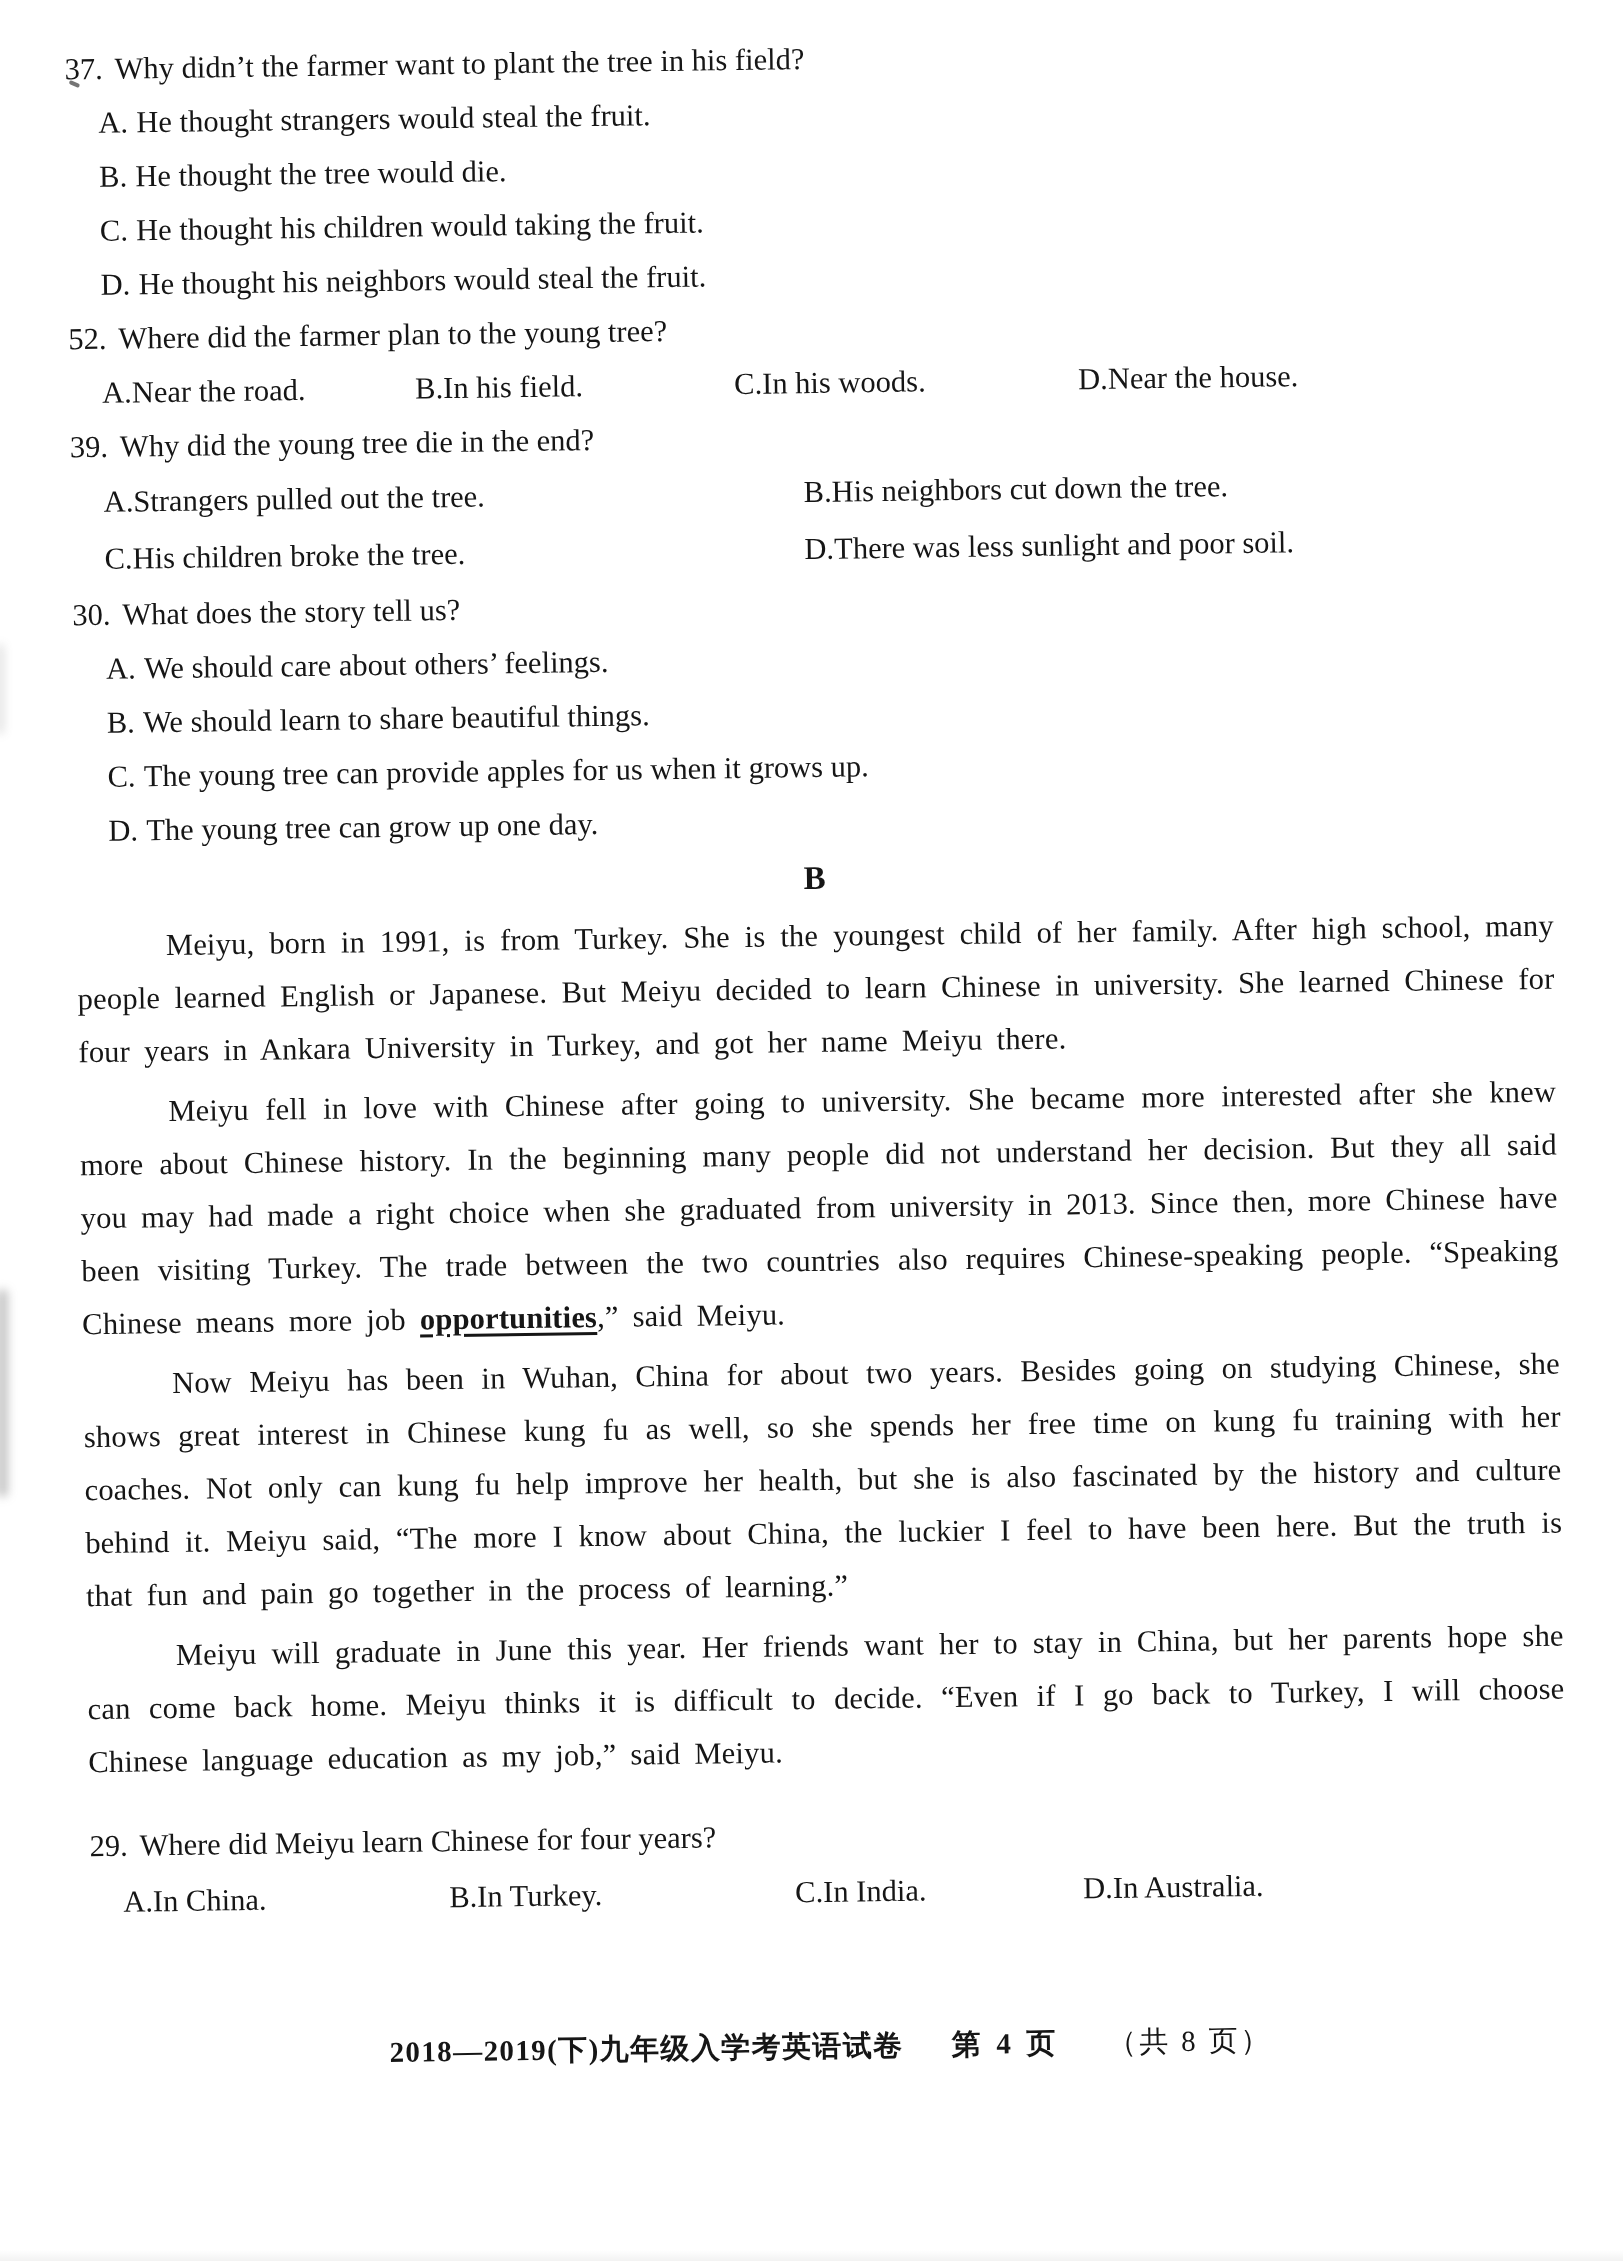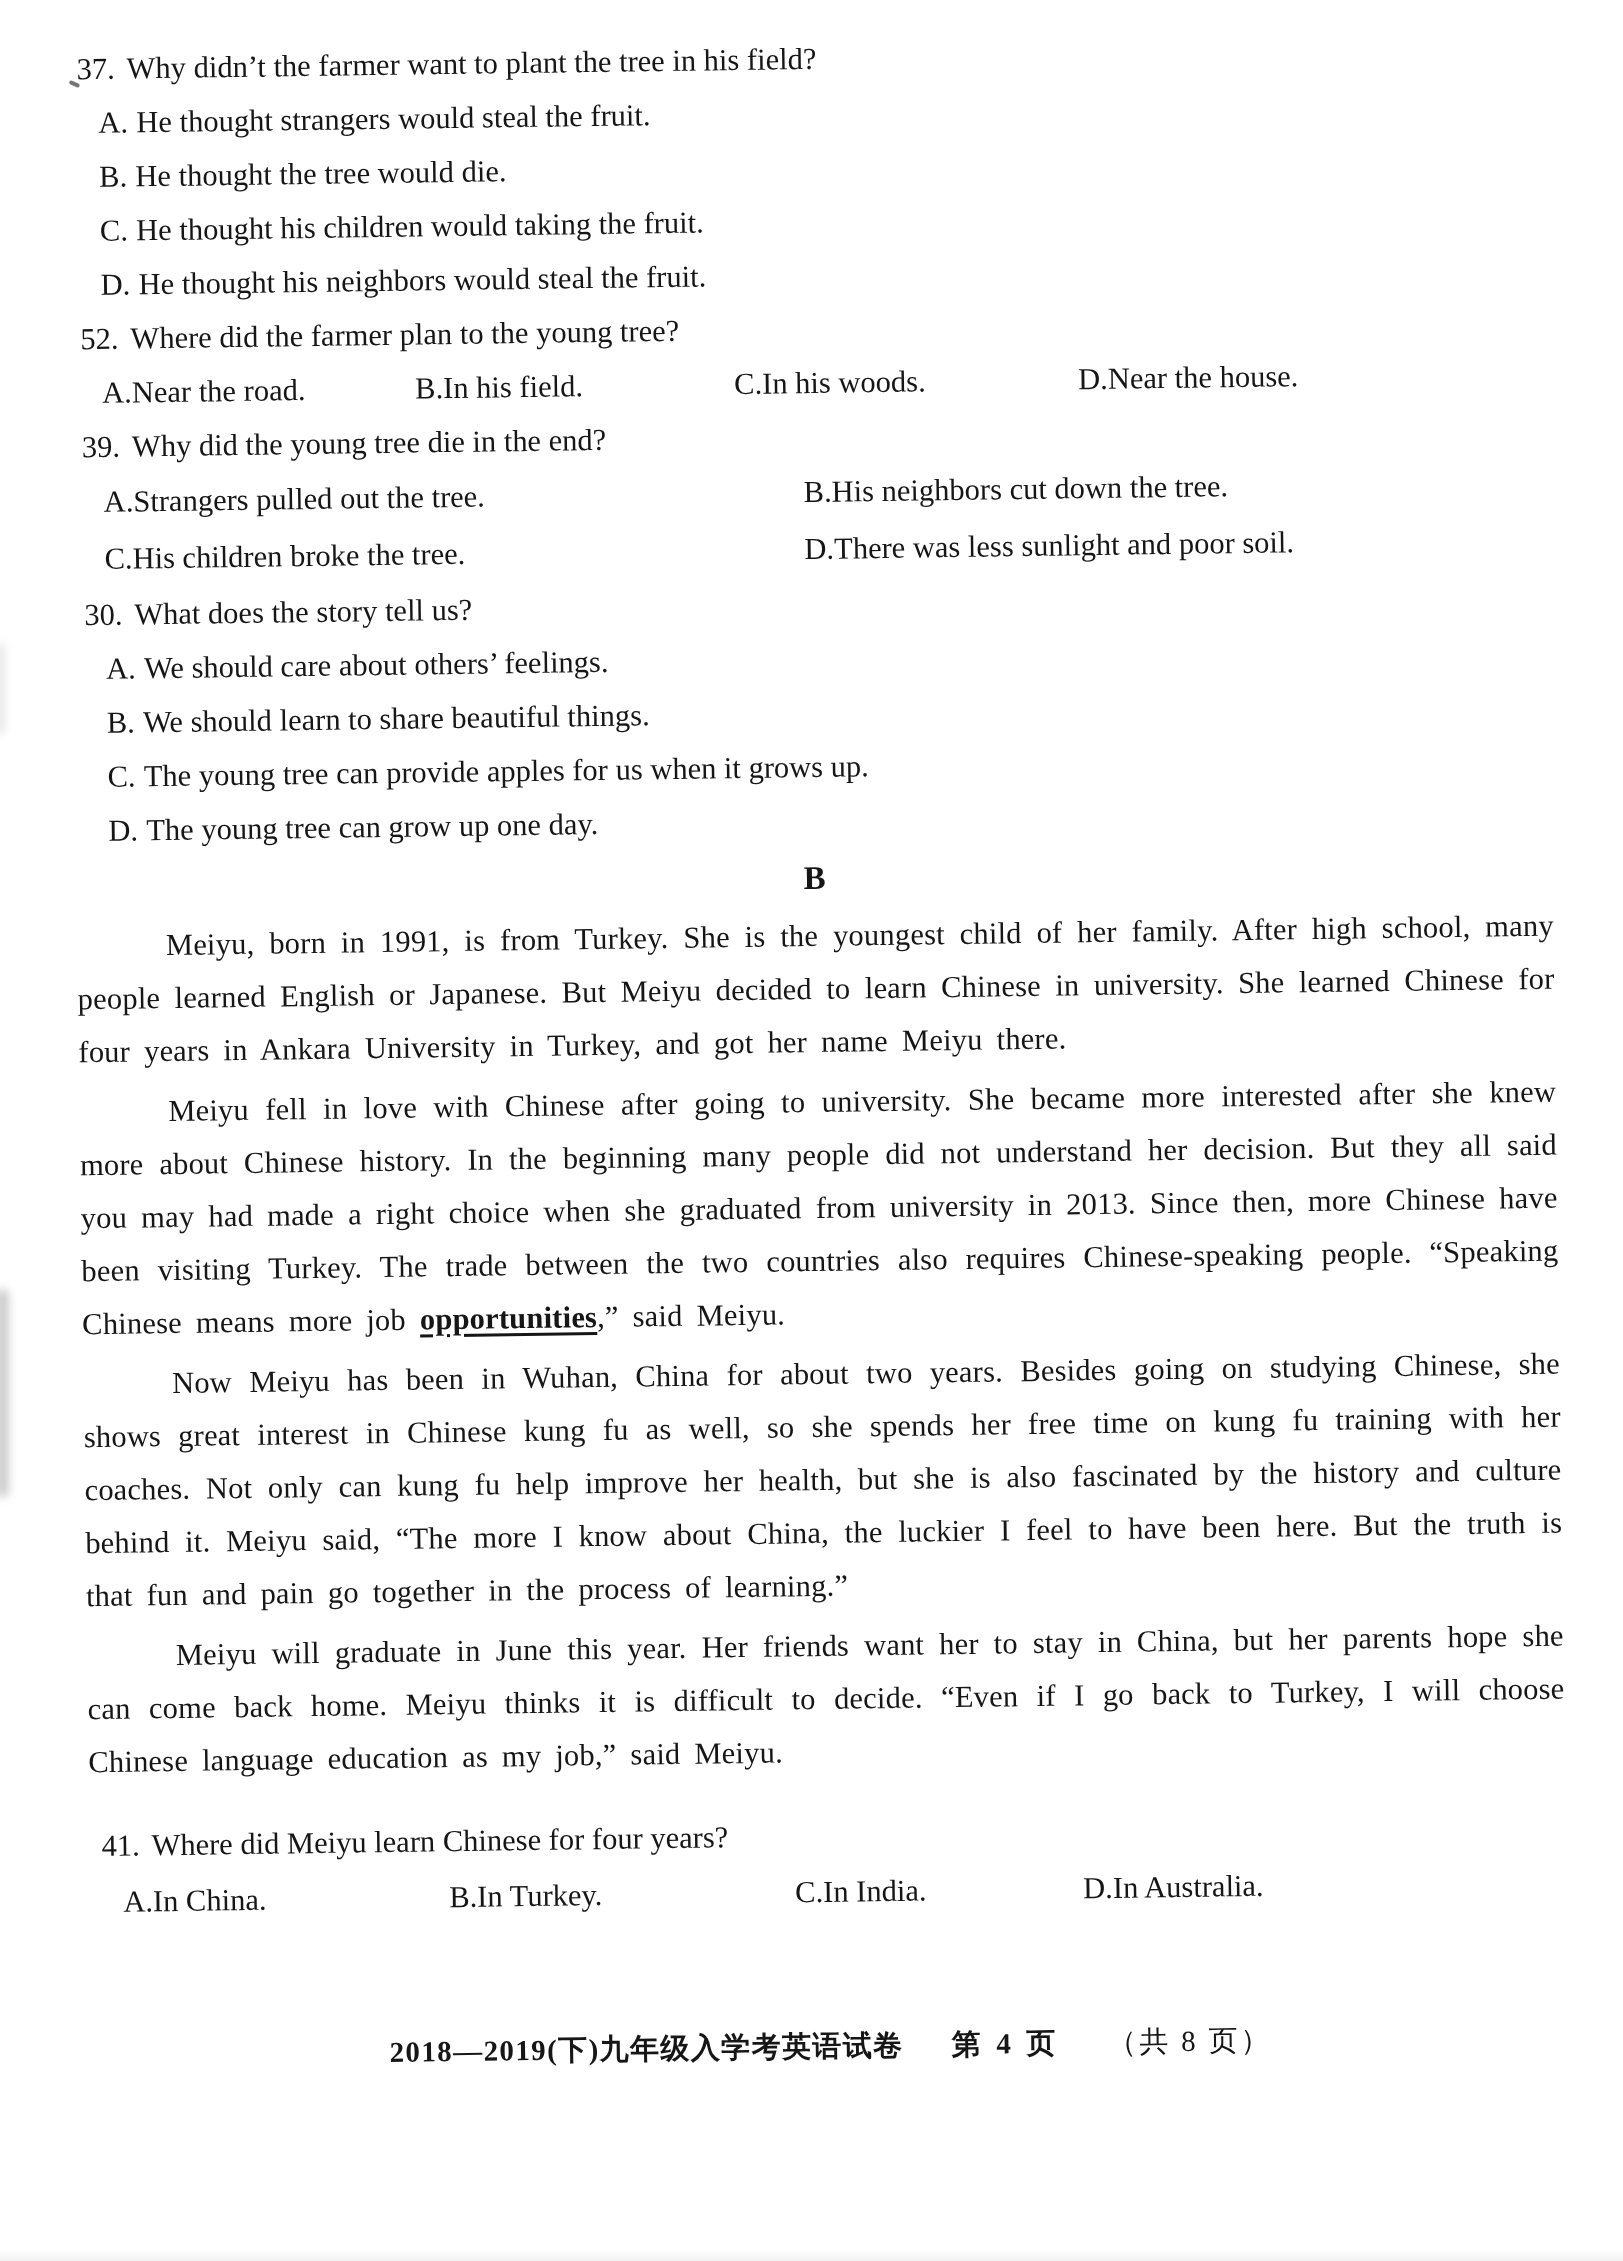--- a/index.html
+++ b/index.html
@@ -14,21 +14,21 @@
   .sheet{
     position:absolute;
     left:0;top:0;right:0;bottom:0;
     padding:32px 69px 0 78px;
     transform:rotate(-0.8deg);
     transform-origin:50% 45%;
   }
   
   .questions{font-size:30.5px;}
   .qline{line-height:54px;white-space:nowrap;}
-  .qnum{display:inline-block;min-width:50px;margin-left:12px;}
+  .qnum{display:inline-block;min-width:50px;}
   .opt{line-height:54px;padding-left:33px;white-space:nowrap;}
   .opt .lab{display:inline-block;margin-right:8.3px;}
   .optrow4{
     display:grid;
     grid-template-columns:313px 319px 344px auto;
     padding-left:33px;
     line-height:54px;
     white-space:nowrap;
   }
   .optrow2{
@@ -177,21 +177,21 @@
 
   <div class="passage">
     <p>Meiyu, born in 1991, is from Turkey. She is the youngest child of her family. After high school, many people learned English or Japanese. But Meiyu decided to learn Chinese in university. She learned Chinese for four years in Ankara University in Turkey, and got her name Meiyu there.</p>
     <p><span>Meiyu fell in love with Chinese after going to university. She became more interested after she knew more about Chinese history. In the beginning many people did not understand her decision. But they all said you may had made a right choice when she graduated from university in 2013. Since then, more Chinese have been visiting Turkey. The trade between the two countries also requires Chinese-speaking people. “Speaking Chinese means more job </span><span class="emph">opportunities</span><span>,” said Meiyu.</span></p>
     <p>Now Meiyu has been in Wuhan, China for about two years. Besides going on studying Chinese, she shows great interest in Chinese kung fu as well, so she spends her free time on kung fu training with her coaches. Not only can kung fu help improve her health, but she is also fascinated by the history and culture behind it. Meiyu said, “The more I know about China, the luckier I feel to have been here. But the truth is that fun and pain go together in the process of learning.”</p>
     <p>Meiyu will graduate in June this year. Her friends want her to stay in China, but her parents hope she can come back home. Meiyu thinks it is difficult to decide. “Even if I go back to Turkey, I will choose Chinese language education as my job,” said Meiyu.</p>
   </div>
 
   <div class="q41-block">
     <div class="qline">
-      <span class="qnum">41.</span><span>Where did Meiyu learn Chinese for four years?</span>
+      <span class="qnum">29.</span><span>Where did Meiyu learn Chinese for four years?</span>
     </div>
     <div class="optrow4b">
       <div><span class="lab">A.</span><span>In China.</span></div>
       <div><span class="lab">B.</span><span>In Turkey.</span></div>
       <div><span class="lab">C.</span><span>In India.</span></div>
       <div><span class="lab">D.</span><span>In Australia.</span></div>
     </div>
   </div>
 
   <div class="footer">

